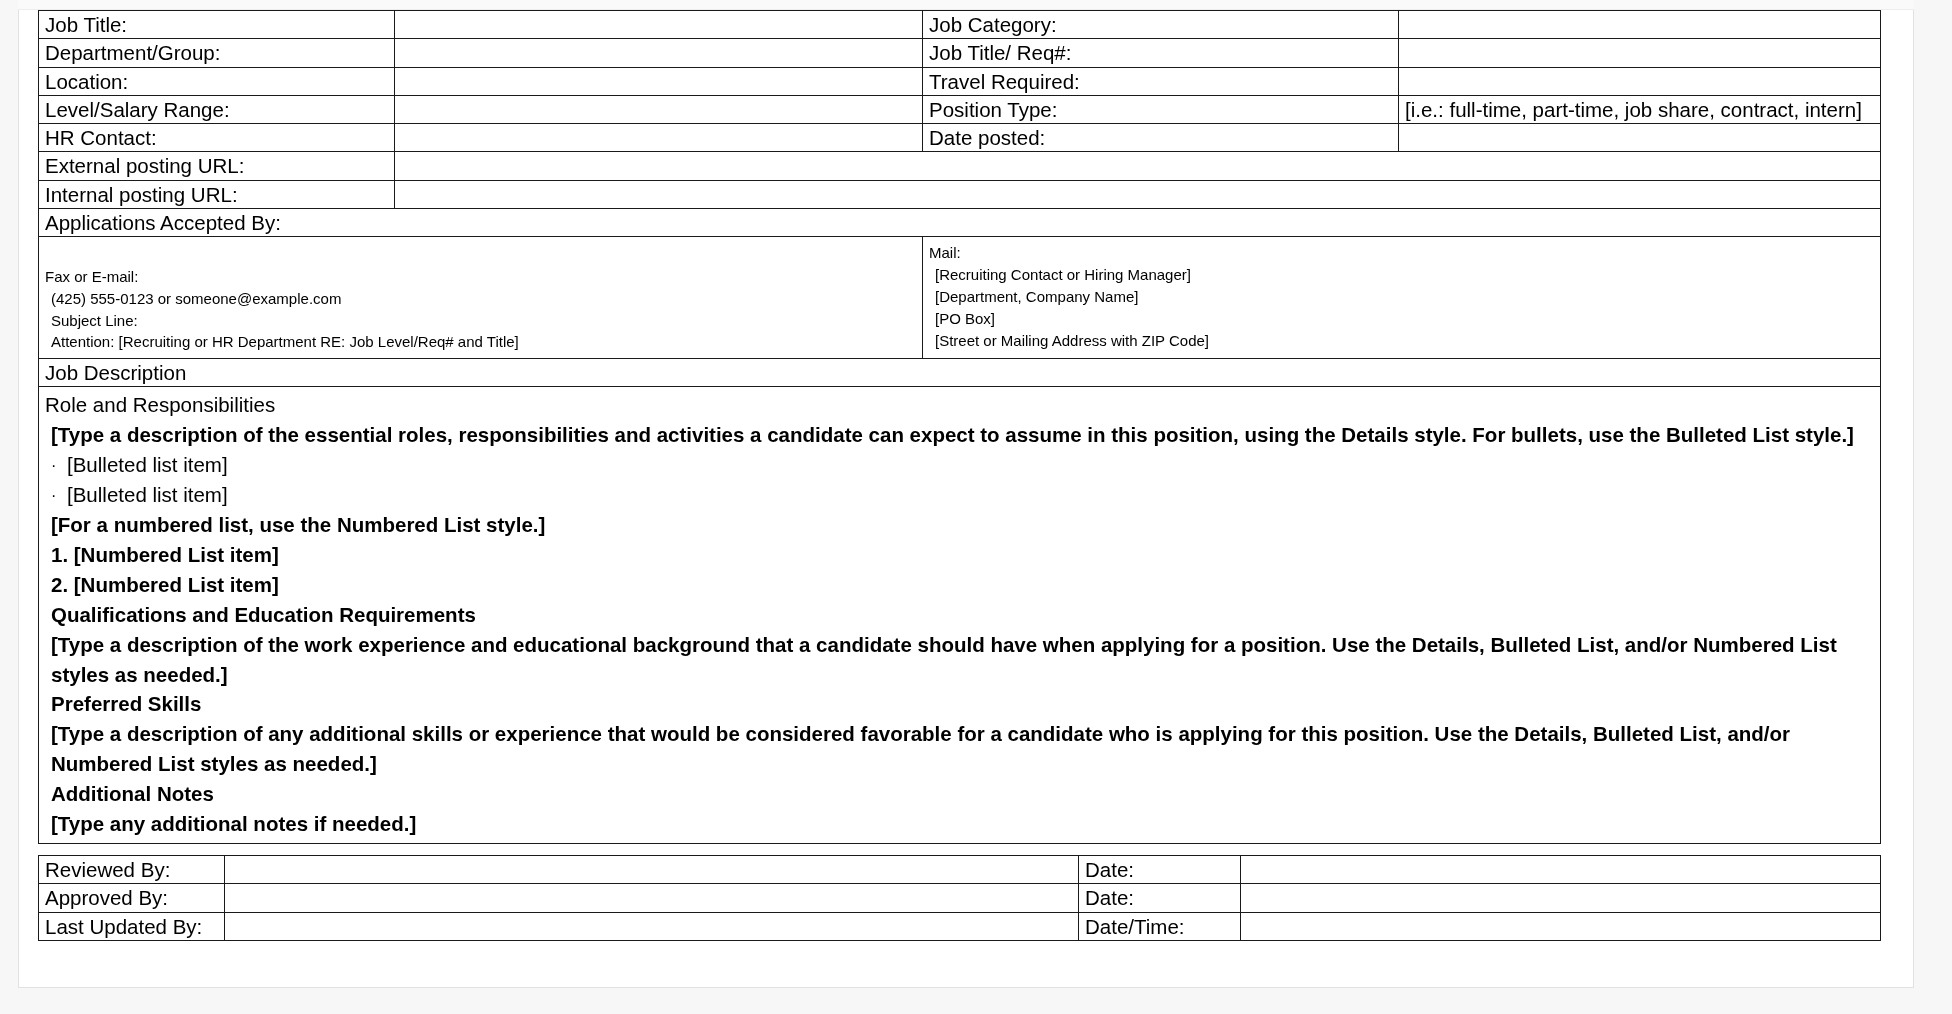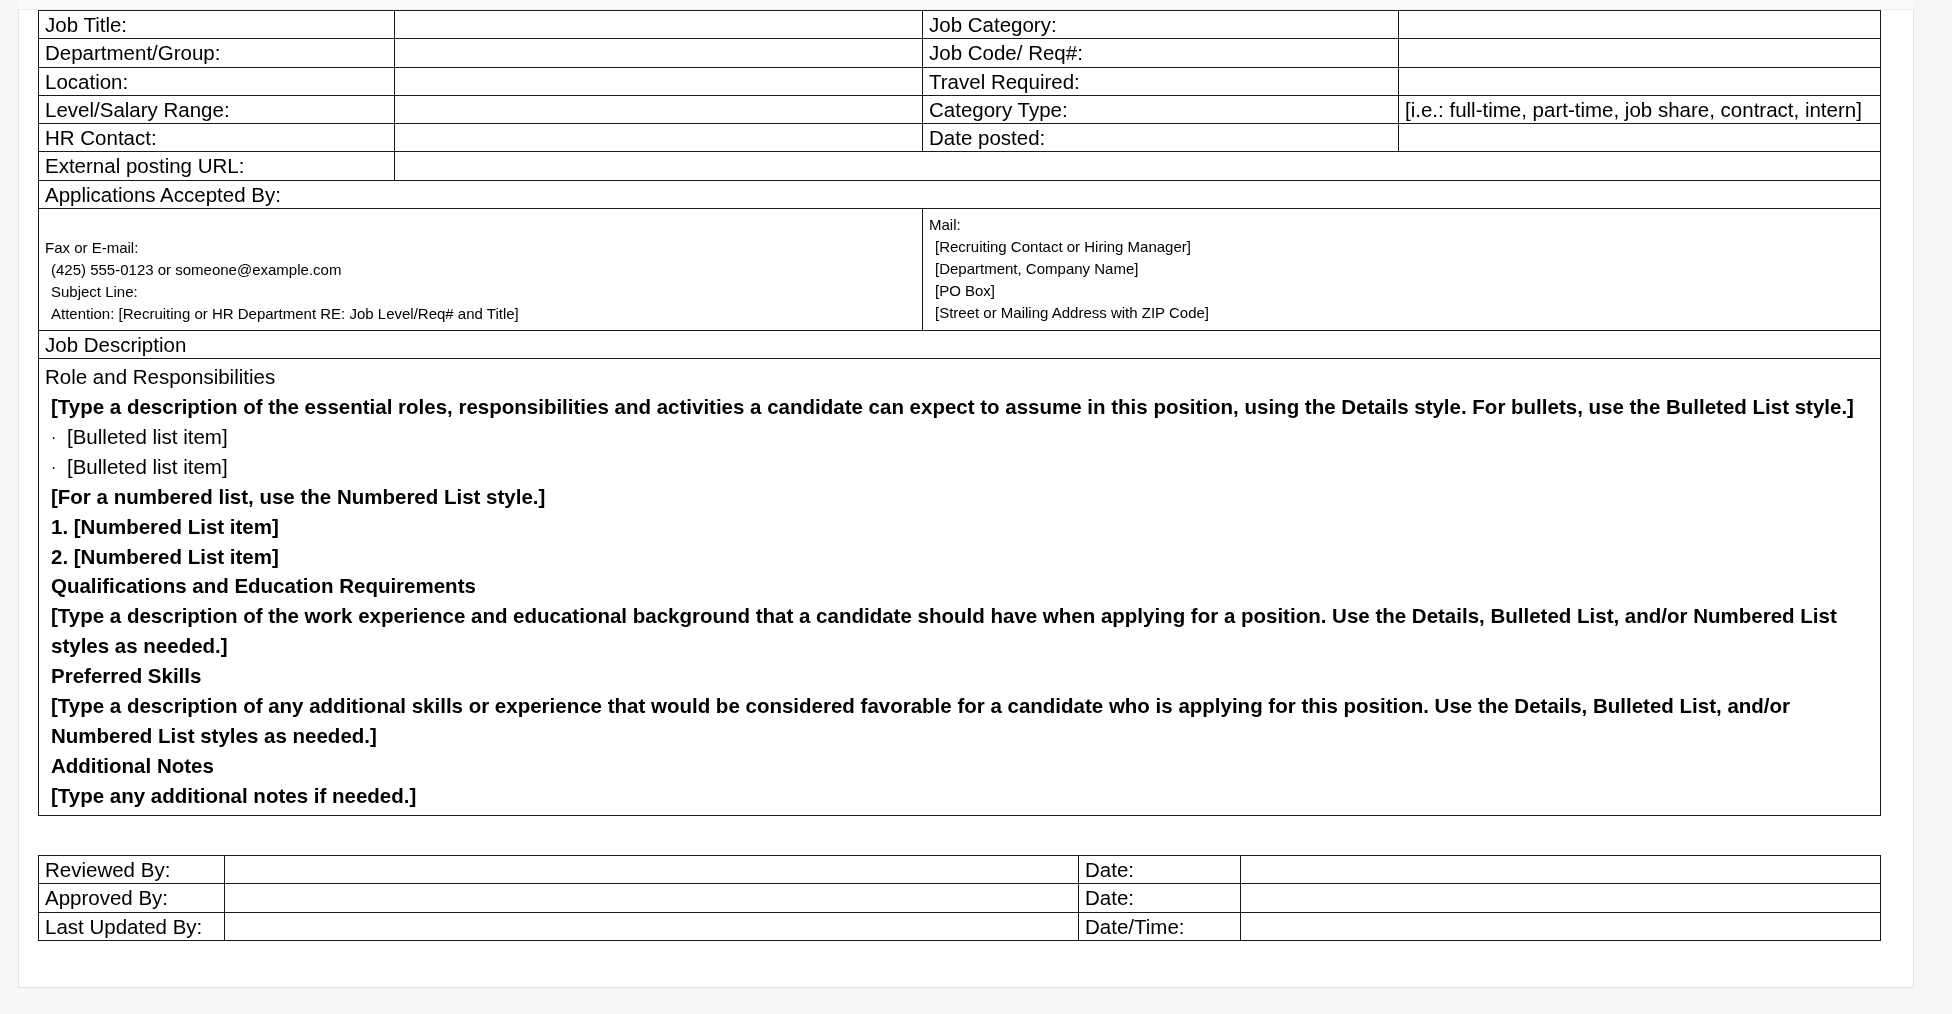--- a/index.html
+++ b/index.html
@@ -117,51 +117,55 @@
       <tr>
         <td class="lbl">Job Title:</td>
         <td class="val"></td>
         <td class="lbl">Job Category:</td>
         <td class="val"></td>
       </tr>
 
       <tr>
         <td class="lbl">Department/Group:</td>
         <td class="val"></td>
-        <td class="lbl">Job Code/ Req#:</td>
+        <td class="lbl">Job Title/ Req#:</td>
         <td class="val"></td>
       </tr>
 
       <tr>
         <td class="lbl">Location:</td>
         <td class="val"></td>
         <td class="lbl">Travel Required:</td>
         <td class="val"></td>
       </tr>
 
       <tr>
         <td class="lbl">Level/Salary Range:</td>
         <td class="val"></td>
-        <td class="lbl">Category Type:</td>
+        <td class="lbl">Position Type:</td>
         <td class="hint">[i.e.: full-time, part-time, job share, contract, intern]</td>
       </tr>
 
       <tr>
         <td class="lbl">HR Contact:</td>
         <td class="val"></td>
         <td class="lbl">Date posted:</td>
         <td class="val"></td>
       </tr>
 
 
       <tr>
         <td class="lbl">External posting URL:</td>
         <td class="val" colspan="3"></td>
       </tr>
 
+      <tr>
+        <td class="lbl">Internal posting URL:</td>
+        <td class="val" colspan="3"></td>
+      </tr>
 
       <tr class="secthead">
         <td colspan="4">Applications Accepted By:</td>
       </tr>
 
       <tr>
         <td class="blockcell addr" colspan="2" style="height:122px; padding-top:28px !important;">
           <div class="line">Fax or E-mail:</div>
           <div class="line ind">(425) 555-0123 or someone@example.com</div>
           <div class="line ind">Subject Line:</div>

